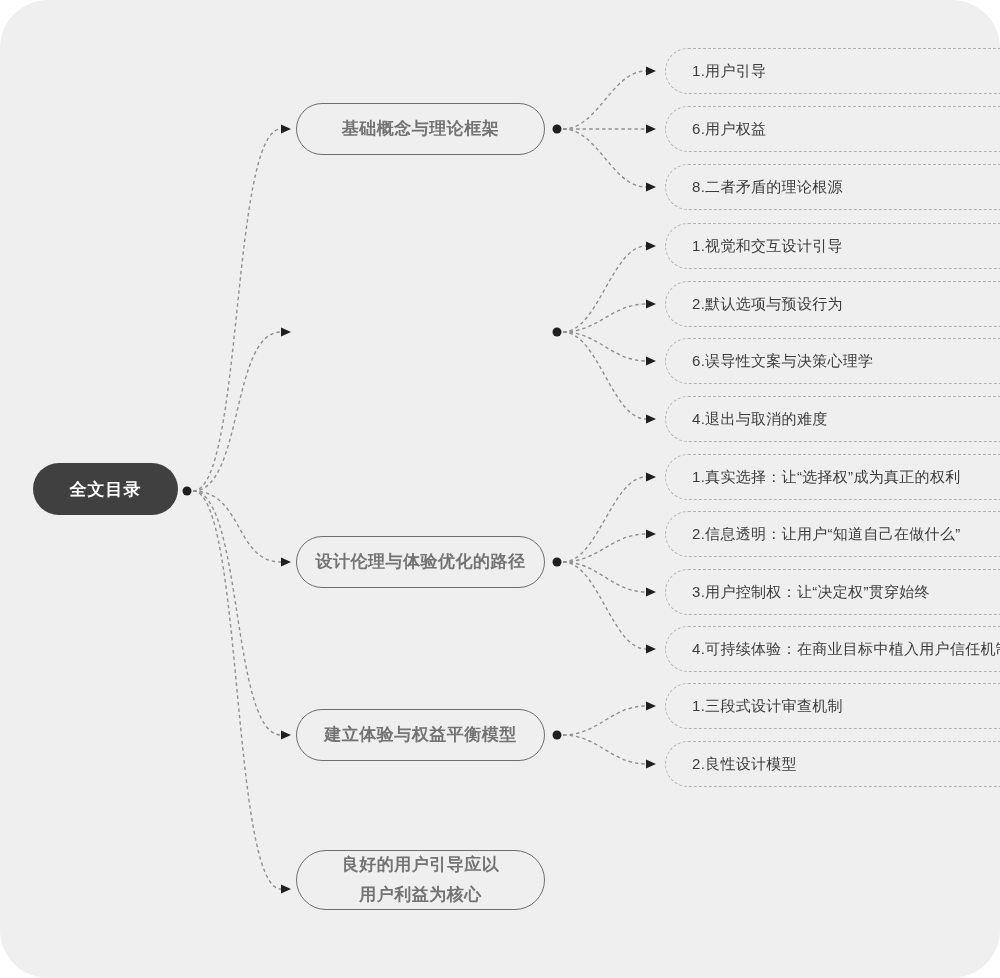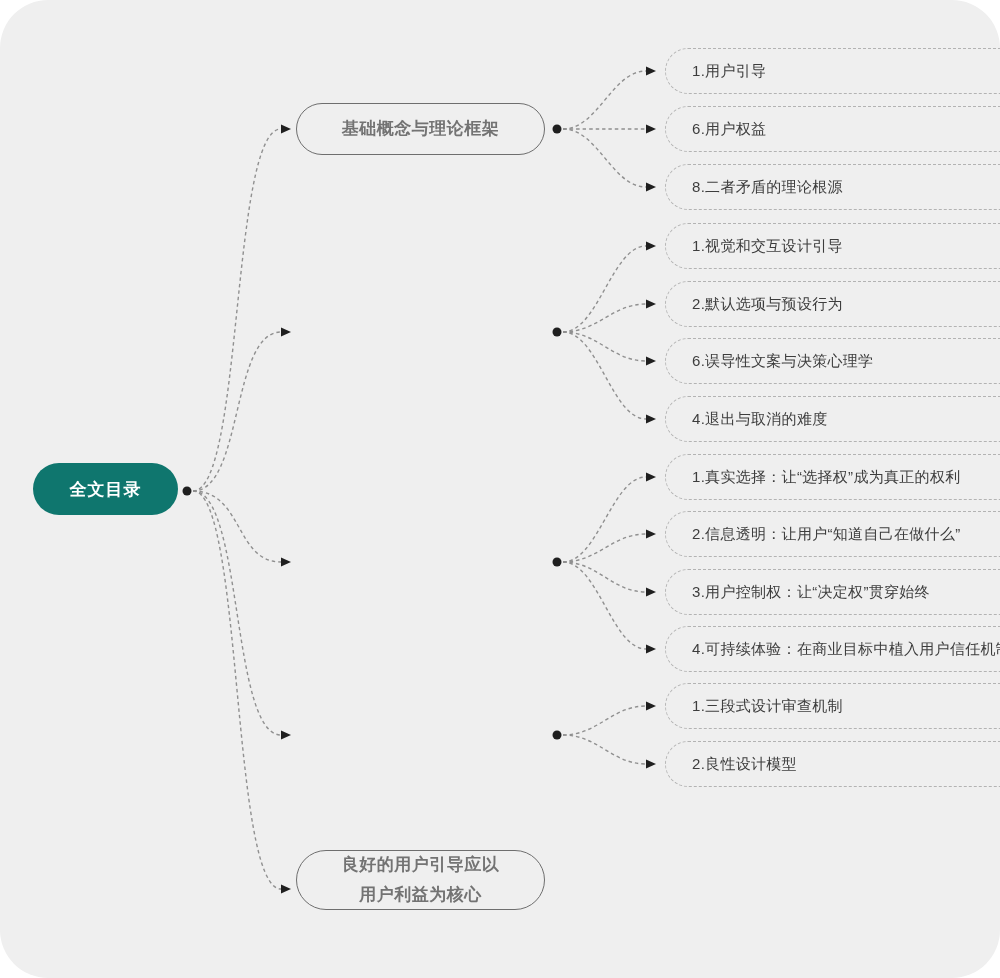--- a/index.html
+++ b/index.html
@@ -34,21 +34,21 @@
     box-sizing: border-box;
     display: flex;
     align-items: center;
     justify-content: center;
   }
   .root-node {
     left: 33px;
     top: 463px;
     width: 145px;
     height: 52px;
-    background: #0f766e;
+    background: #404040;
     border-radius: 26px;
     color: #ffffff;
     font-size: 17px;
     font-weight: 600;
     letter-spacing: 1px;
   }
   .branch-node {
     left: 296px;
     width: 249px;
     height: 52px;
@@ -147,20 +147,26 @@
       </g>
     </svg>
 
     <div class="node root-node">
       <span class="label">全文目录</span>
     </div>
 
     <div class="node branch-node" style="top:103px">
       <span class="label">基础概念与理论框架</span>
     </div>
+    <div class="node branch-node" style="top:536px">
+      <span class="label">设计伦理与体验优化的路径</span>
+    </div>
+    <div class="node branch-node" style="top:709px">
+      <span class="label">建立体验与权益平衡模型</span>
+    </div>
     <div class="node branch-node tall" style="top:850px">
       <span class="label">良好的用户引导应以
 用户利益为核心</span>
     </div>
 
     <div class="node leaf-node" style="top:48px">
       <span class="label">1.用户引导</span>
     </div>
     <div class="node leaf-node" style="top:106px">
       <span class="label">6.用户权益</span>

